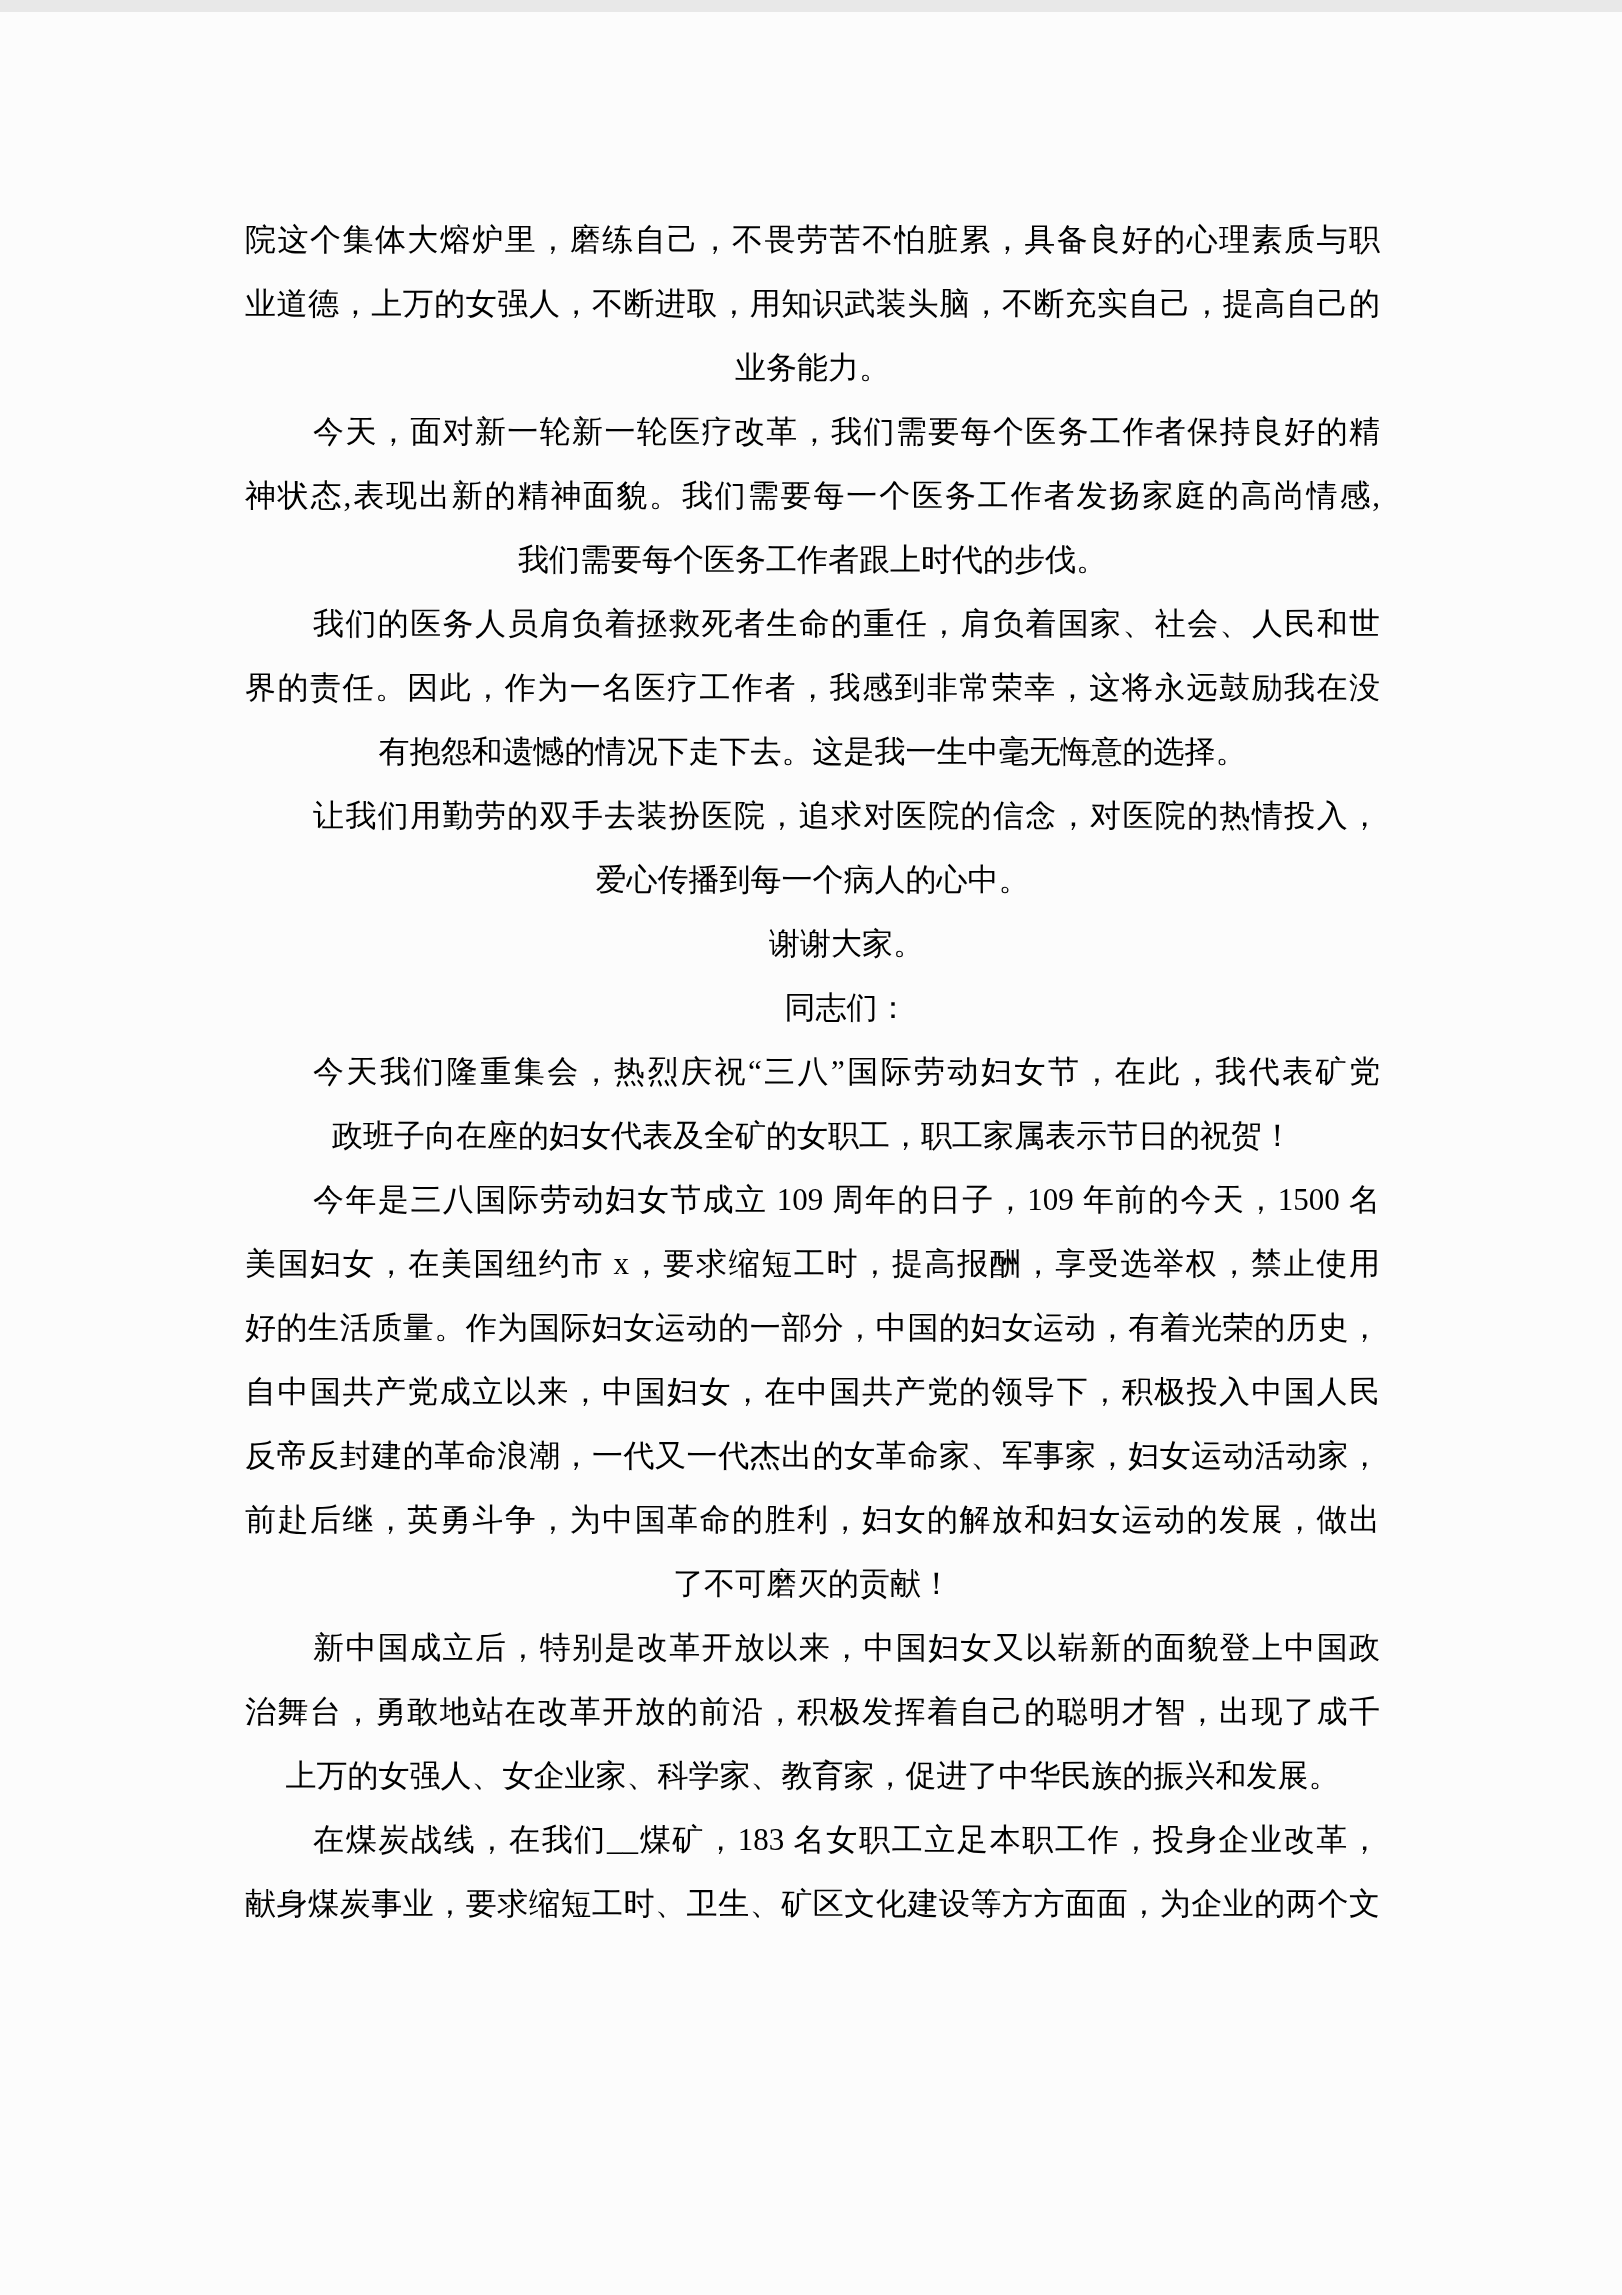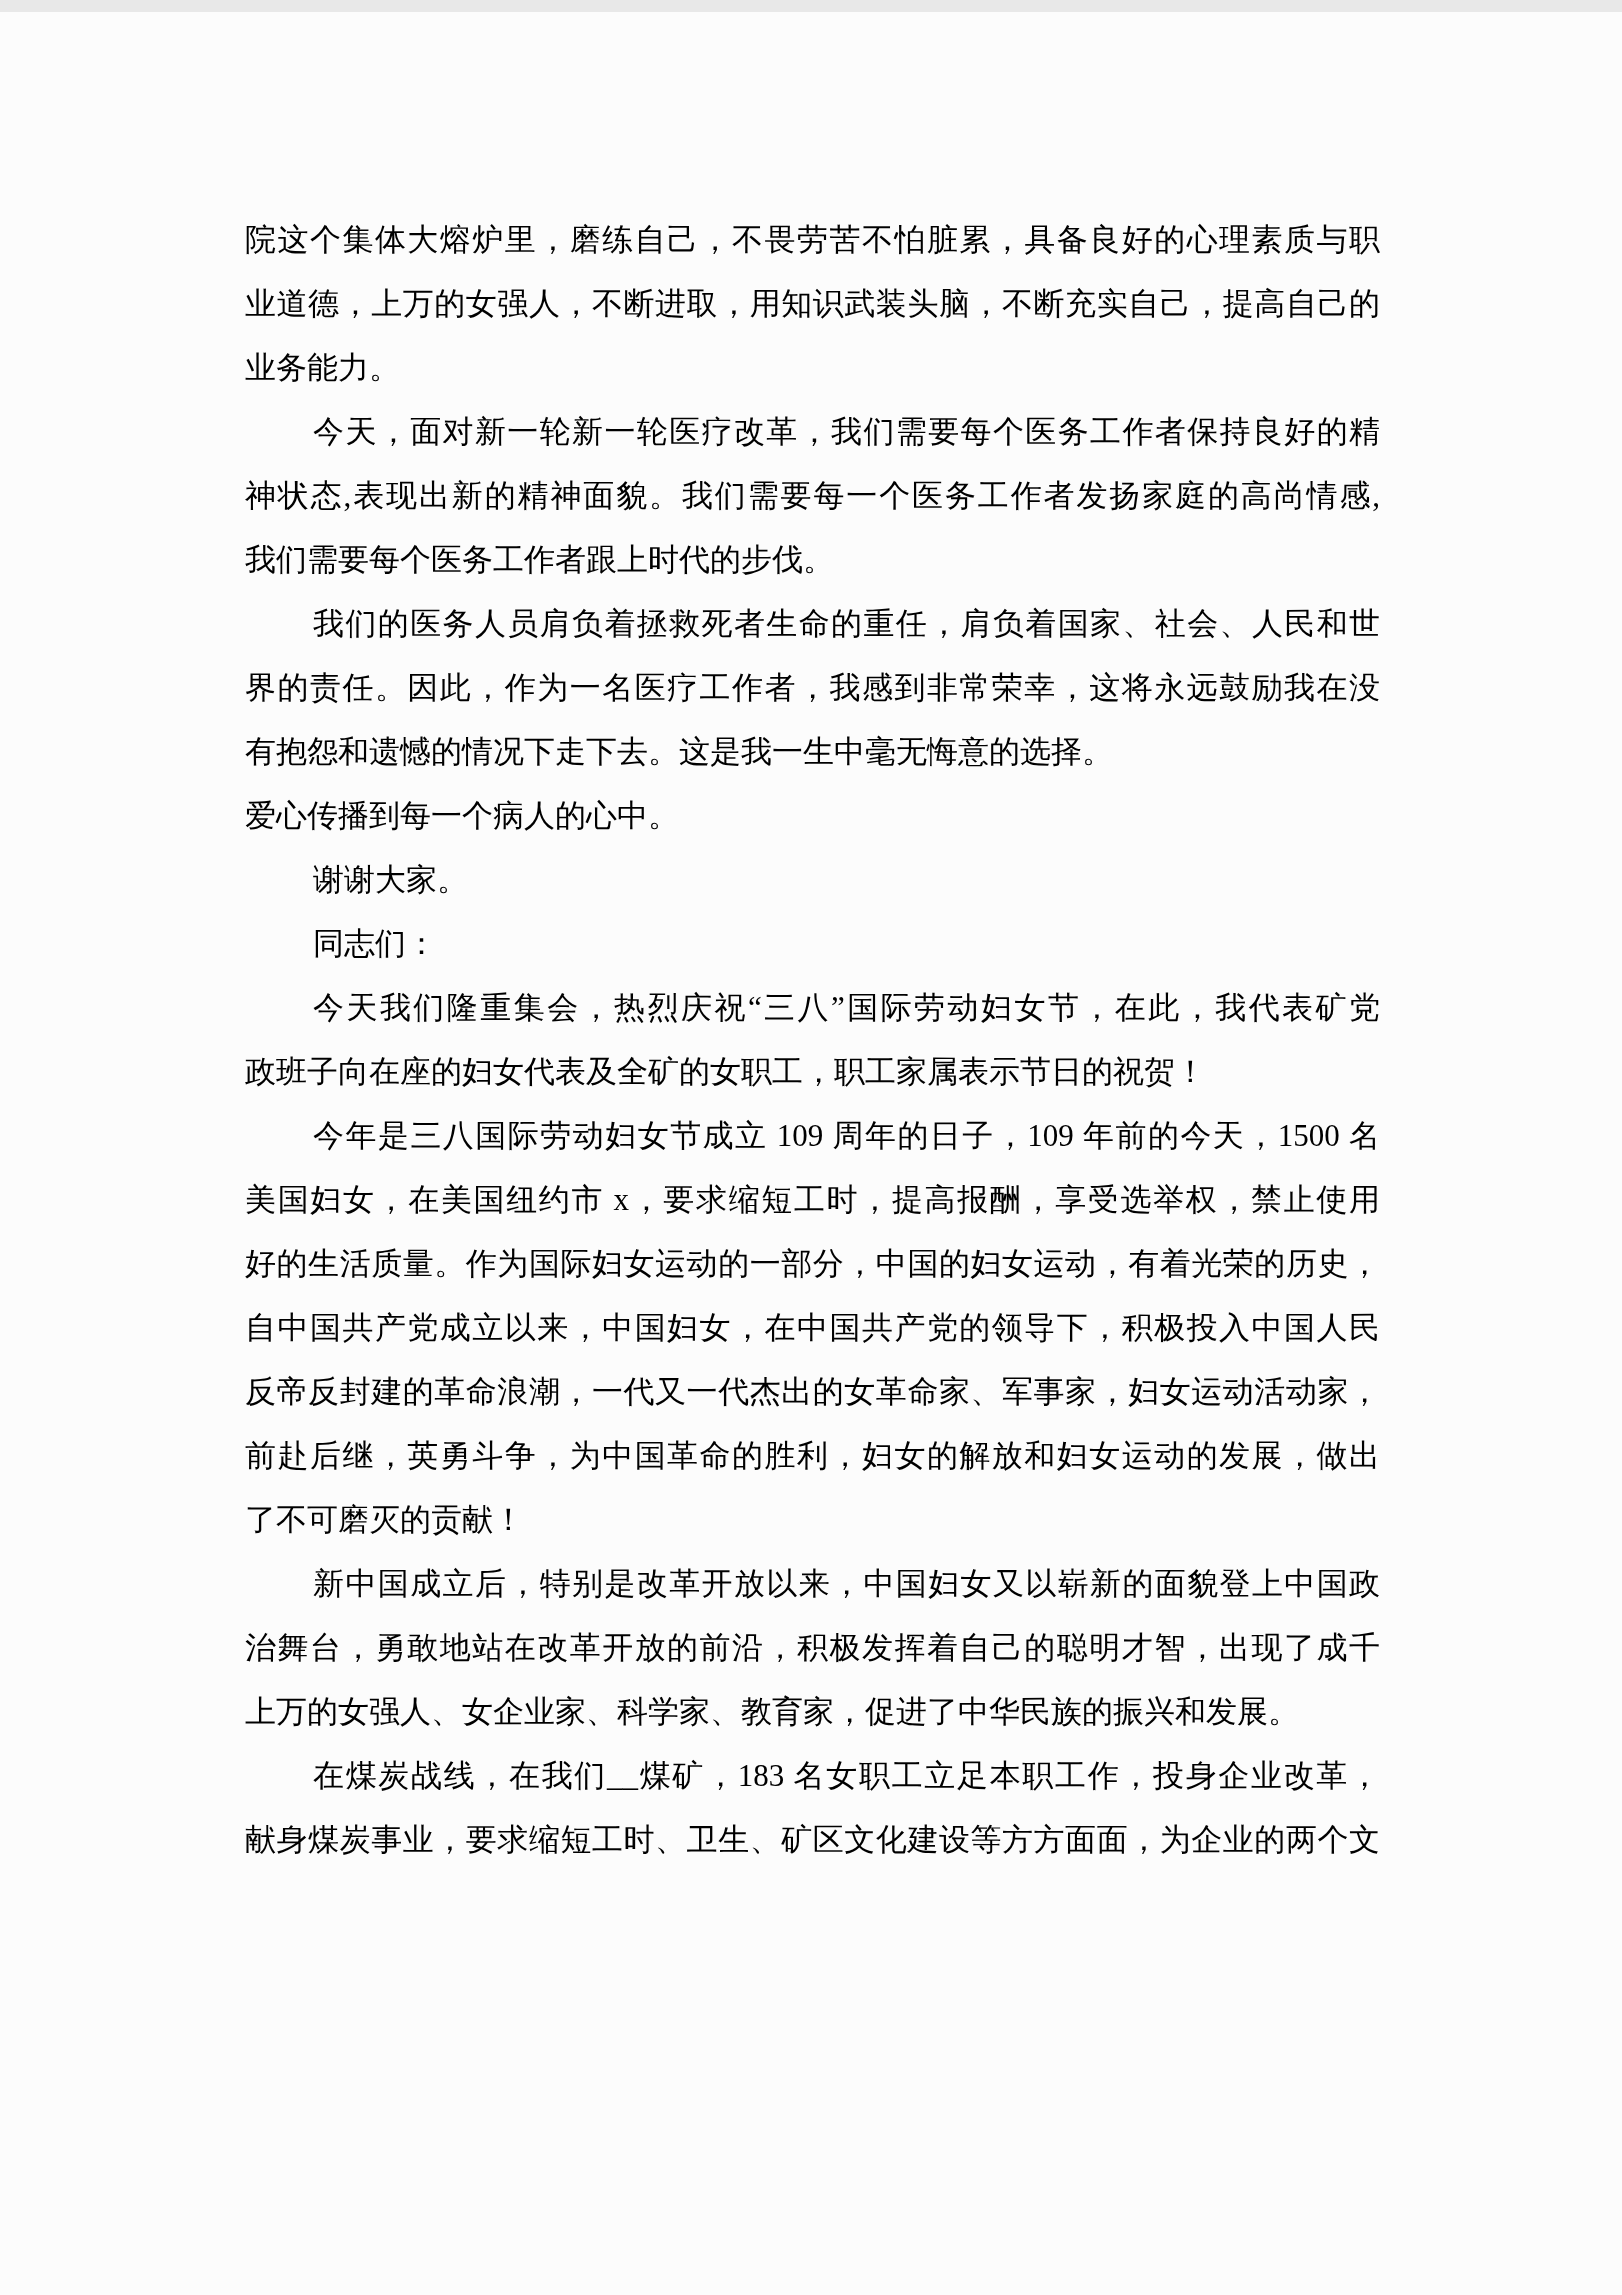--- a/index.html
+++ b/index.html
@@ -21,21 +21,21 @@
     top: 196px;
     width: 1135px;
     color: #000000;
     font-family: "Liberation Serif", "DejaVu Serif", serif;
     font-size: 31px;
     font-weight: 400;
   }
   .line {
     height: 64px;
     line-height: 64px;
-    text-align: left;
+    text-align: center;
   }
   .line.justify {
     text-align: justify;
     text-align-last: justify;
     text-justify: inter-character;
   }
   .line.indent {
     text-indent: 68px;
   }
 </style>
@@ -46,20 +46,21 @@
   <div class="doc-body" id="doc-body">
       <div class="line justify">院这个集体大熔炉里，磨练自己，不畏劳苦不怕脏累，具备良好的心理素质与职</div>
       <div class="line justify">业道德，上万的女强人，不断进取，用知识武装头脑，不断充实自己，提高自己的</div>
       <div class="line">业务能力。</div>
       <div class="line indent justify">今天，面对新一轮新一轮医疗改革，我们需要每个医务工作者保持良好的精</div>
       <div class="line justify">神状态,表现出新的精神面貌。我们需要每一个医务工作者发扬家庭的高尚情感,</div>
       <div class="line">我们需要每个医务工作者跟上时代的步伐。</div>
       <div class="line indent justify">我们的医务人员肩负着拯救死者生命的重任，肩负着国家、社会、人民和世</div>
       <div class="line justify">界的责任。因此，作为一名医疗工作者，我感到非常荣幸，这将永远鼓励我在没</div>
       <div class="line">有抱怨和遗憾的情况下走下去。这是我一生中毫无悔意的选择。</div>
+      <div class="line indent justify">让我们用勤劳的双手去装扮医院，追求对医院的信念，对医院的热情投入，</div>
       <div class="line">爱心传播到每一个病人的心中。</div>
       <div class="line indent">谢谢大家。</div>
       <div class="line indent">同志们：</div>
       <div class="line indent justify">今天我们隆重集会，热烈庆祝“三八”国际劳动妇女节，在此，我代表矿党</div>
       <div class="line">政班子向在座的妇女代表及全矿的女职工，职工家属表示节日的祝贺！</div>
       <div class="line indent justify">今年是三八国际劳动妇女节成立 109 周年的日子，109 年前的今天，1500 名</div>
       <div class="line justify">美国妇女，在美国纽约市 x，要求缩短工时，提高报酬，享受选举权，禁止使用</div>
       <div class="line justify">好的生活质量。作为国际妇女运动的一部分，中国的妇女运动，有着光荣的历史，</div>
       <div class="line justify">自中国共产党成立以来，中国妇女，在中国共产党的领导下，积极投入中国人民</div>
       <div class="line justify">反帝反封建的革命浪潮，一代又一代杰出的女革命家、军事家，妇女运动活动家，</div>

